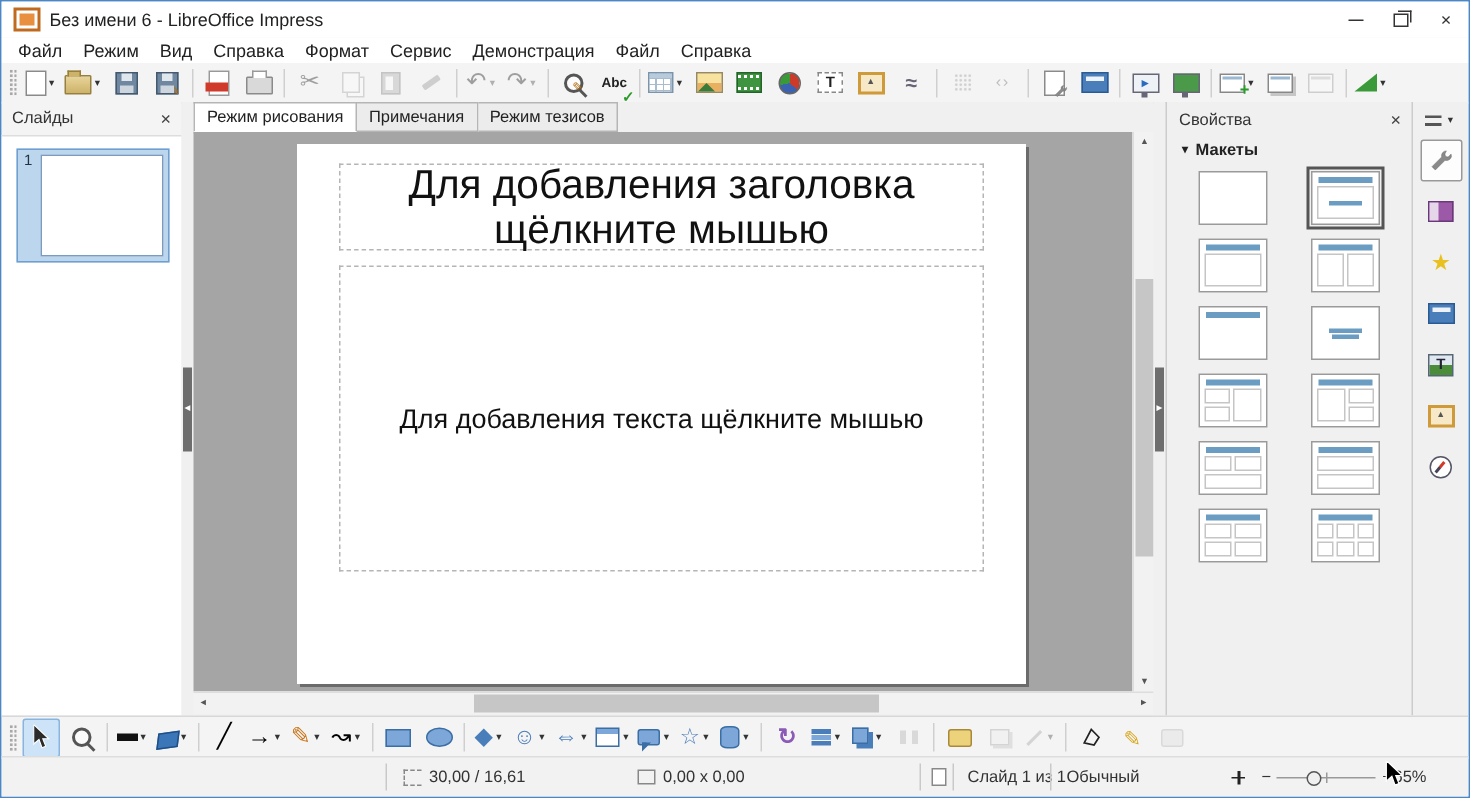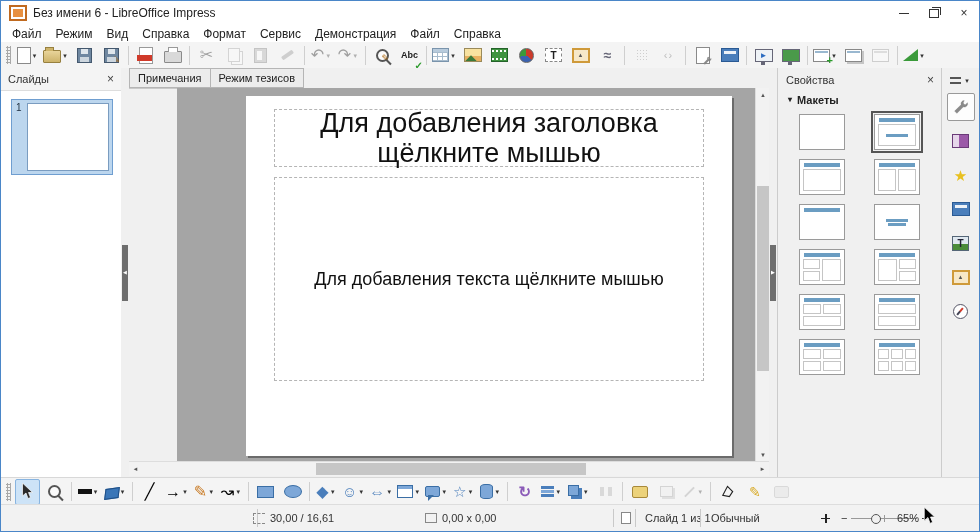--- a/index.html
+++ b/index.html
@@ -103,21 +103,21 @@
   .thumb-slide{position:absolute;left:15px;top:3px;right:3px;bottom:3px;background:#fff;border:1px solid #7a9cc0;}
   .vsplit{position:absolute;top:0;width:8px;height:100%;background:#f0f0f0;}
   .vsplit.l{left:120px;}
   .vsplit.r{left:768px;}
   .split-handle{position:absolute;top:50%;margin-top:-28px;left:1px;width:6px;height:56px;background:#6e6e6e;color:#fff;font-size:5px;display:flex;align-items:center;justify-content:center;}
   .center{position:absolute;left:128px;top:0;width:640px;height:100%;}
   .tabsrow{position:absolute;top:0;left:0;right:0;height:20px;background:#f0f0f0;display:flex;font-size:11px;color:#222;border-bottom:1px solid #c9c9c9;}
   .tab{padding:3px 8px 2px;border:1px solid #b5b5b5;border-left:none;background:#ececec;white-space:nowrap;}
   .tab:first-child{border-left:1px solid #b5b5b5;}
   .tab.active{background:#fff;border-bottom-color:#fff;}
-  .canvas{position:absolute;left:0;top:20px;width:626px;height:373px;background:#a5a5a5;overflow:hidden;margin-left:48px;}
+  .canvas{position:absolute;left:0;top:20px;width:626px;height:373px;background:#a5a5a5;overflow:hidden;}
   .slide{position:absolute;left:69px;top:8px;width:486px;height:360px;background:#fff;box-shadow:2px 2px 0 rgba(0,0,0,.35);}
   .ph{position:absolute;left:28px;border:1px dashed #b5b5b5;box-sizing:border-box;}
   .ph-title{top:13px;width:430px;height:58px;display:flex;align-items:center;justify-content:center;text-align:center;font-size:27px;color:#111;line-height:1.12;}
   .ph-content{top:81px;width:430px;height:204px;display:flex;align-items:center;justify-content:center;font-size:18px;color:#111;}
   .vscroll{position:absolute;left:626px;top:20px;width:14px;height:373px;background:#f2f2f2;border-left:1px solid #ddd;}
   .sarrow{position:absolute;left:0;width:14px;height:13px;display:flex;align-items:center;justify-content:center;font-size:6px;color:#555;}
   .vthumb{position:absolute;left:1px;top:98px;width:12px;height:185px;background:#c6c6c6;}
   .hscroll{position:absolute;left:0;top:393px;width:640px;height:14px;background:#f2f2f2;border-top:1px solid #ddd;}
   .harrow{position:absolute;top:0;height:14px;width:13px;display:flex;align-items:center;justify-content:center;font-size:6px;color:#555;}
   .hthumb{position:absolute;top:1px;left:187px;width:270px;height:12px;background:#c6c6c6;}
@@ -336,20 +336,21 @@
         </div>
       </div>
     </div>
 
     <div class="vsplit l">
       <div class="split-handle g">◀</div>
     </div>
 
     <div class="center">
       <div class="tabsrow">
+        <span class="tab active">Режим рисования</span>
         <span class="tab">Примечания</span>
         <span class="tab">Режим тезисов</span>
       </div>
       <div class="canvas">
         <div class="slide">
           <div class="ph ph-title">Для добавления заголовка щёлкните мышью</div>
           <div class="ph ph-content">Для добавления текста щёлкните мышью</div>
         </div>
       </div>
       <div class="vscroll">
@@ -608,21 +609,21 @@
     <span class="tbtn">
         <span class="g gold" style="font-size:14px;">✎</span>
       </span>
     <span class="tbtn dis">
         <span class="ic ic-fwgal"></span>
       </span>
   </div>
 
   <div class="statusbar">
     <span class="sbsep" style="left:256px;"></span>
-    <span class="sb" style="left:252px;">
+    <span class="sb" style="left:268px;">
         <span class="ic-pos"></span>
         <span>30,00 / 16,61</span>
       </span>
     <span class="sb" style="left:424px;">
         <span class="ic-size"></span>
         <span>0,00 x 0,00</span>
       </span>
     <span class="sbsep" style="left:612px;"></span>
     <span class="sb" style="left:620px;">
         <span class="ic-doc"></span>
@@ -639,21 +640,21 @@
         <span class="ic-fit"></span>
       </span>
     <span class="sb" style="left:840px;">
       <span class="g">−</span>
       <span class="ztrack">
           <span class="ztick"></span>
           <span class="zthumb"></span>
         </span>
       <span class="g">+</span>
     </span>
-    <span class="sb" style="left:896px;">
+    <span class="sb" style="left:928px;">
         <span>65%</span>
       </span>
   </div>
 
   <svg class="cursor" width="13" height="18" viewBox="0 0 12 17">
       <path d="M1 0 L1 13 L4.5 10 L6.5 15.5 L9 14.5 L7 9.5 L11 9.5 Z" fill="#000" stroke="#fff" stroke-width="0.8"></path>
     </svg>
 
 </div>
 

